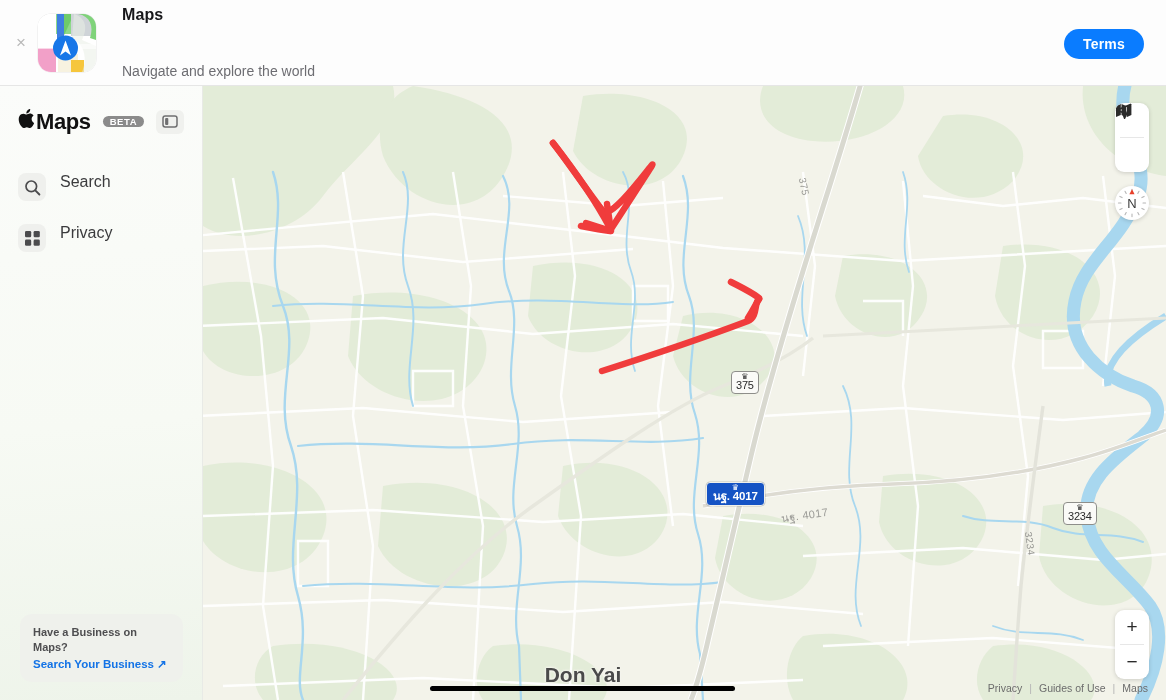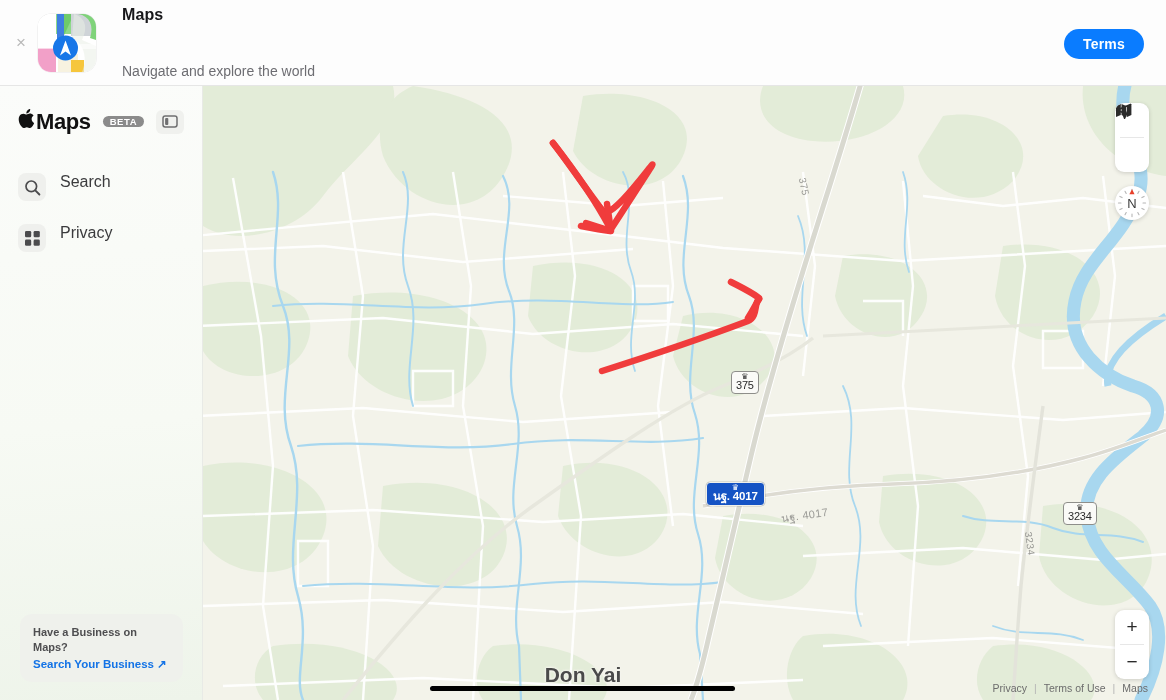--- a/index.html
+++ b/index.html
@@ -415,20 +415,20 @@
 
     <div class="zoom-stack">
       <div class="zoom-btn">+</div>
       <div class="ctl-div"></div>
       <div class="zoom-btn">−</div>
     </div>
 
     <div class="map-footer">
       <a>Privacy</a>
       <span class="sep">|</span>
-      <a>Terms of Use</a>
+      <a>Guides of Use</a>
       <span class="sep">|</span>
       <a>Maps</a>
     </div>
   </div>
 
   <div class="home-indicator"></div>
 </div>
 
 </body></html>

